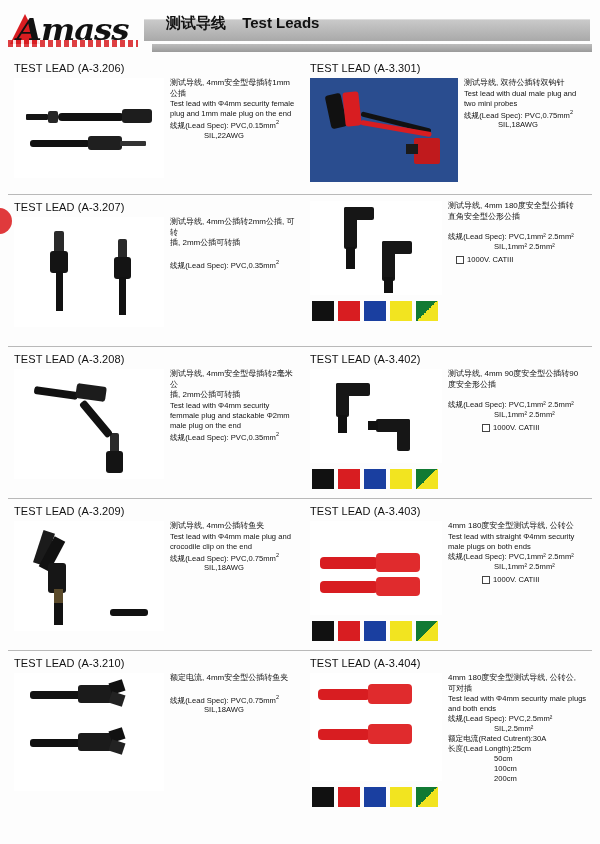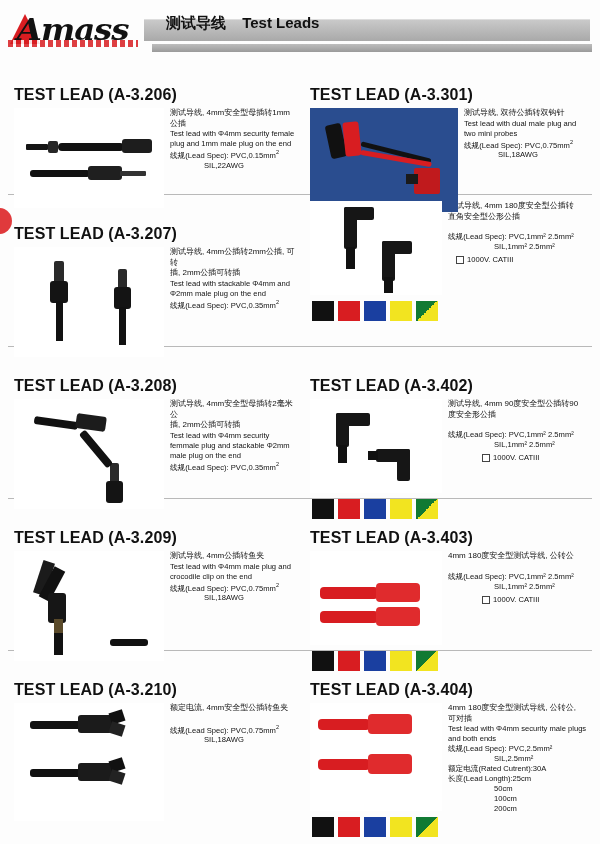--- a/index.html
+++ b/index.html
@@ -95,25 +95,24 @@
   }
   .row:first-child { border-top:none; }
   .cell {
     width:50%;
     padding:6px 4px 6px 6px;
     display:flex;
     flex-direction:column;
   }
   .cell.right { padding-left:10px; }
   .cell-title {
-    font-size:16px;
-    font-weight:bold;
+    font-size:11px;
+    font-weight:normal;
     margin-bottom:4px;
     letter-spacing:.1px;
-    margin-top:24px;
   }
   .cell-body {
     display:flex;
     gap:6px;
     flex:1;
   }
   .photo {
     position:relative;
     overflow:hidden;
     flex:0 0 auto;
@@ -212,21 +211,21 @@
           <div style="position:absolute;left:40px;top:14px;width:10px;height:22px;background:#2a2a2a;border-radius:2px;"></div>
           <div style="position:absolute;left:36px;top:34px;width:18px;height:22px;background:#141414;border-radius:3px;"></div>
           <div style="position:absolute;left:42px;top:54px;width:7px;height:40px;background:#111;"></div>
           <div style="position:absolute;left:104px;top:22px;width:9px;height:20px;background:#2a2a2a;border-radius:2px;"></div>
           <div style="position:absolute;left:100px;top:40px;width:17px;height:22px;background:#141414;border-radius:3px;"></div>
           <div style="position:absolute;left:105px;top:60px;width:7px;height:38px;background:#111;"></div>
         </div>
         <div class="desc">
           <span class="cn">测试导线, 4mm公插转2mm公插, 可转</span><br>
           <span class="cn">插, 2mm公插可转插</span><br>
-          <span>Test lead with stackable Φ4mm and Φ2mm male plug on the end</span><br>
+          <br>
           <span>线规(Lead Spec): PVC,0.35mm</span><span class="sup">2</span>
         </div>
       </div>
     </div>
     <div class="cell right">
       <div class="cell-body">
         <div style="display:flex;flex-direction:column;">
           <div class="photo" style="width:132px;height:94px;background:#fff;">
             <div style="position:absolute;left:34px;top:6px;width:30px;height:13px;background:#161616;border-radius:2px;"></div>
             <div style="position:absolute;left:34px;top:6px;width:13px;height:42px;background:#161616;border-radius:2px;"></div>
@@ -345,21 +344,21 @@
           <div class="swatches">
             <div class="sw" style="background:#111111;"></div>
             <div class="sw" style="background:#d81d21;"></div>
             <div class="sw" style="background:#1a3fa0;"></div>
             <div class="sw" style="background:#f2e420;"></div>
             <div class="sw greenyellow"></div>
           </div>
         </div>
         <div class="desc">
           <span class="cn">4mm 180度安全型测试导线, 公转公</span><br>
-          <br>
+          <span>Test lead with straight Φ4mm security male plugs on both ends</span><br>
           <span>线规(Lead Spec): PVC,1mm² 2.5mm²</span>
           <span class="indent2">SIL,1mm² 2.5mm²</span>
           <span class="cert" style="padding-left:34px;">
             <span class="cert-box"></span>
             <span>1000V. CATIII</span>
           </span>
         </div>
       </div>
     </div>
   </div>

